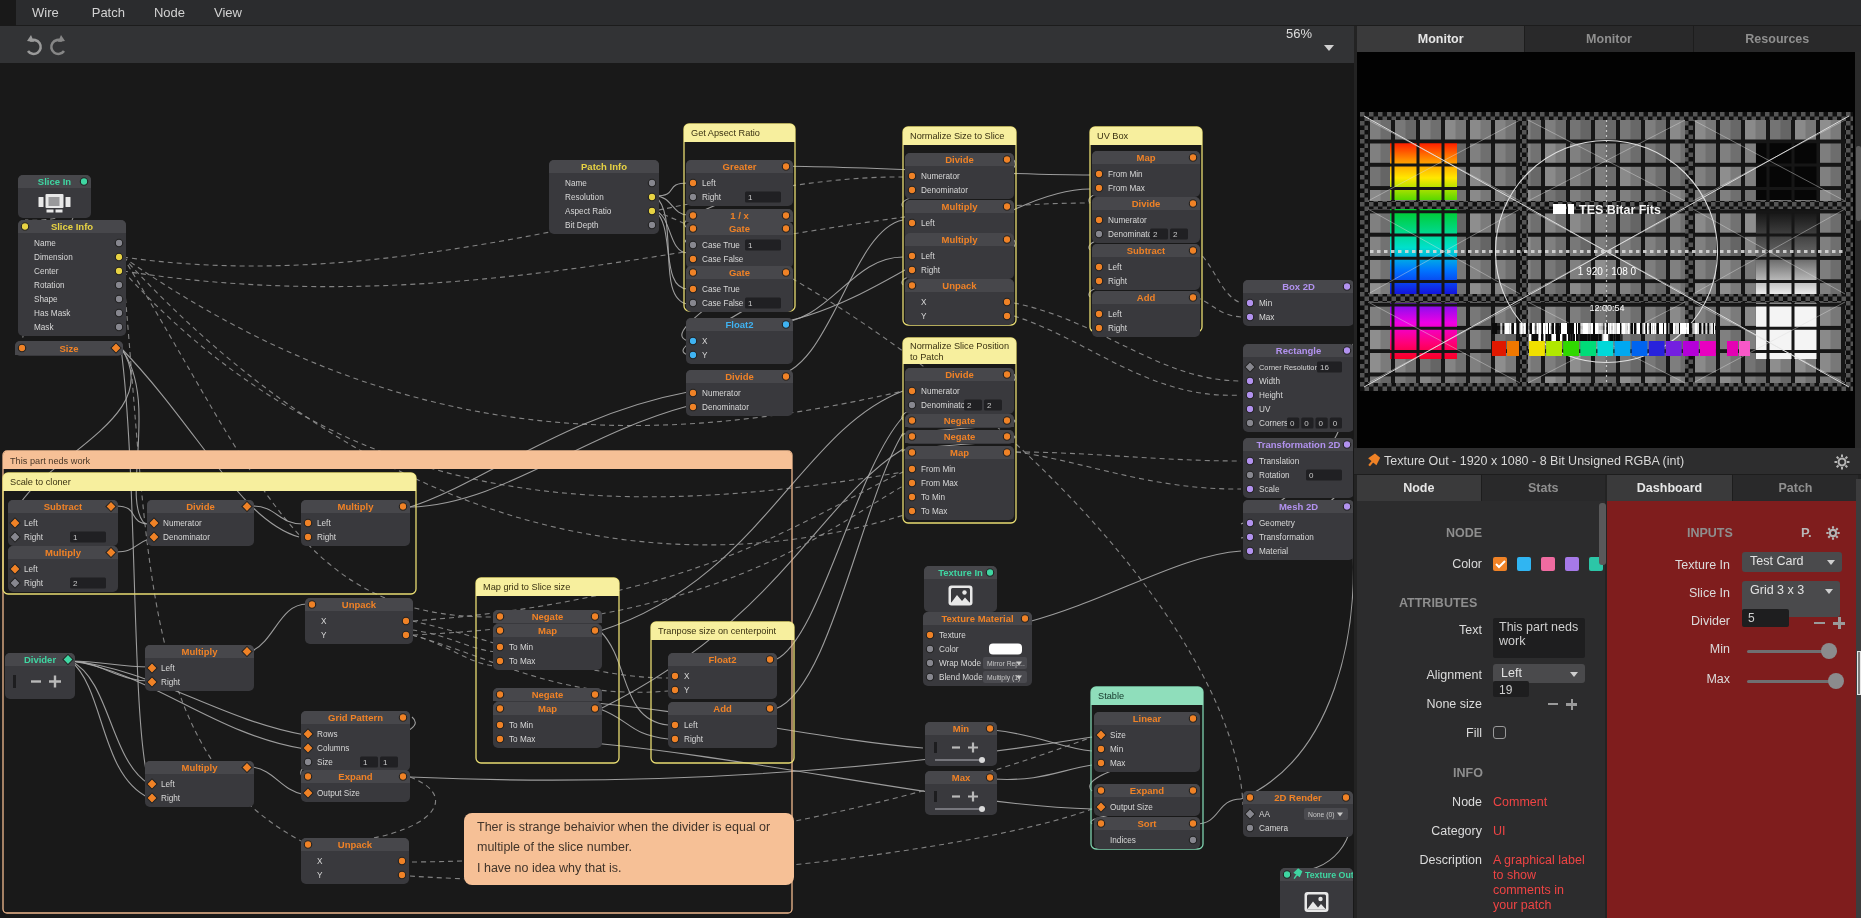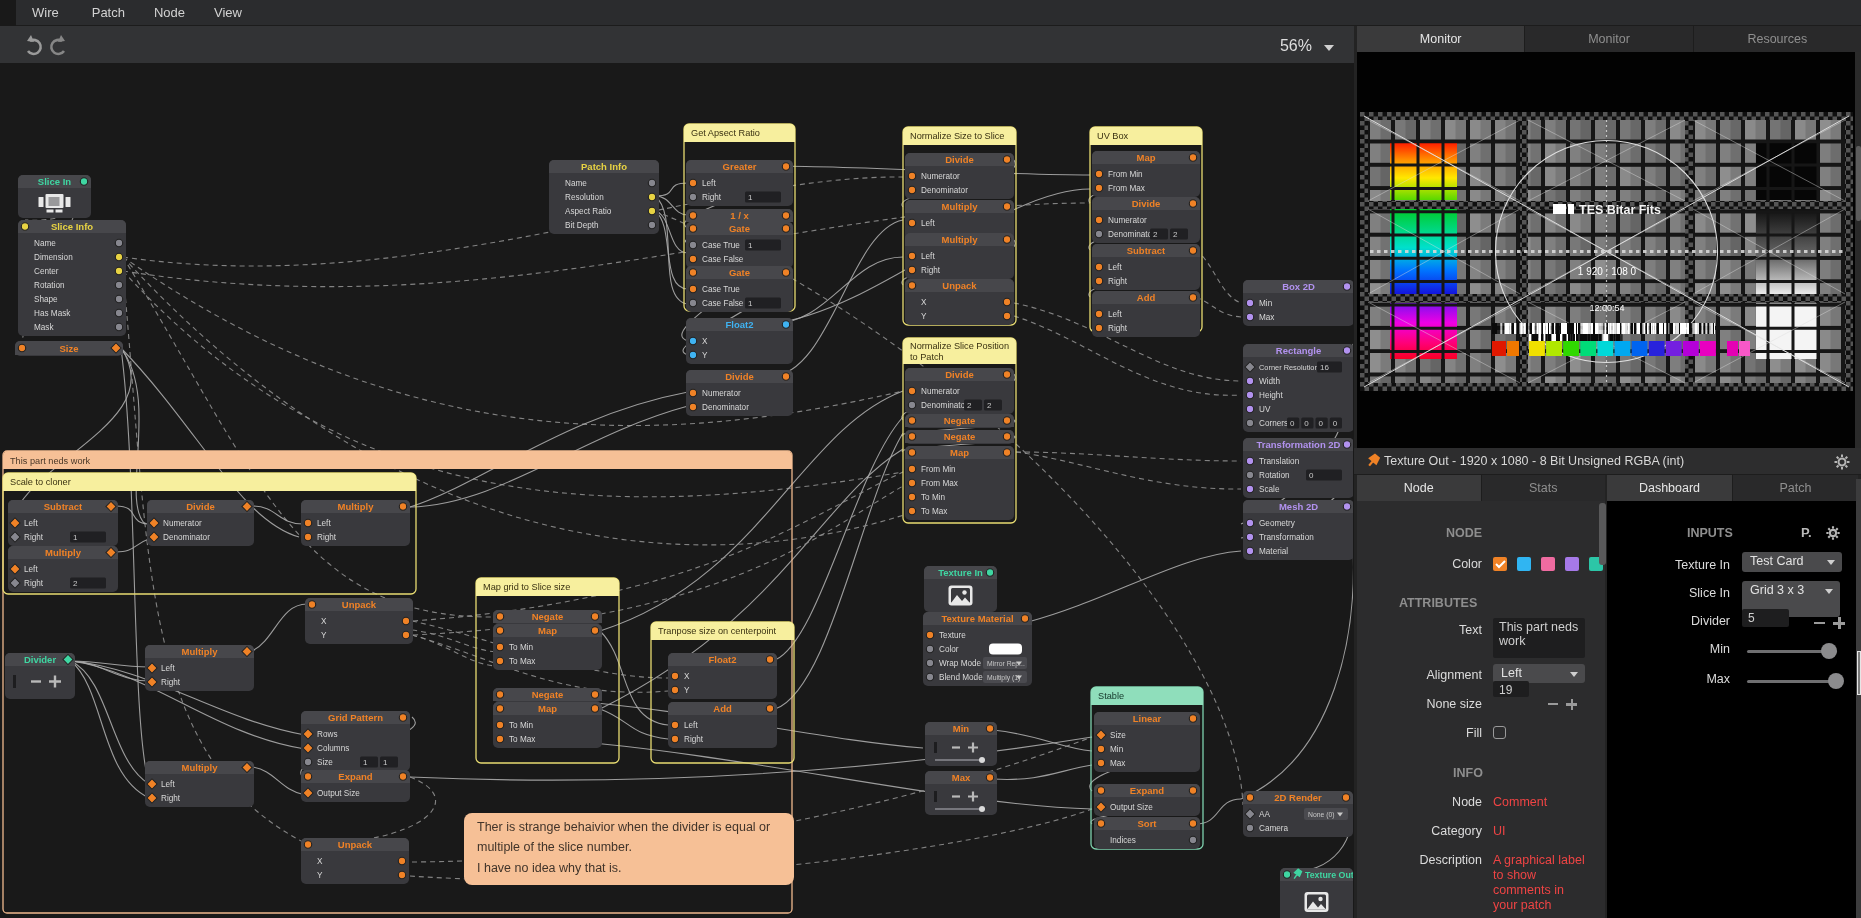--- a/index.html
+++ b/index.html
@@ -3,21 +3,21 @@
 * { margin:0; padding:0; box-sizing:border-box; }
 html,body { width:1861px; height:918px; overflow:hidden; background:#191919;
   font-family:"Liberation Sans", sans-serif; }
 .abs { position:absolute; }
 #menubar { left:16px; top:0; width:1861px; height:26px; background:#2b2c2e; z-index:30;
   border-bottom:1px solid #1c1c1c; color:#d2d2d2; font-size:13px; }
 #menubar span { display:inline-block; margin-top:5px; }
 #toolbar { left:0; top:26px; width:1354px; height:37px; background:#323335; z-index:30; }
 #rpanel { left:1354px; top:26px; width:507px; height:892px; background:#232323; z-index:20; }
 .tabs { display:flex; height:26px; }
-.tab { flex:1; background:#29292a; color:#8f8f8f; font-size:12.5px; font-weight:normal;
+.tab { flex:1; background:#29292a; color:#8f8f8f; font-size:12.5px; font-weight:bold;
   text-align:center; line-height:26px; border-right:1px solid #1d1d1d; }
 .tab.act { background:#3a3a3b; color:#e6e6e6; }
 #monitor { position:absolute; left:3px; top:26px; width:498px; height:396px; background:#020202; }
 #infobar { position:absolute; left:0px; top:422px; width:507px; height:27px; background:#2d2d2e;
   color:#d8d8d8; font-size:12.5px; line-height:27px; border-bottom:1px solid #1d1d1d;}
 #insp { position:absolute; left:0; top:449px; width:507px; height:443px; }
 .col { position:absolute; top:0; height:443px; }
 .sechead { color:#8e8e8e; font-weight:bold; font-size:12.5px; }
 .lbl { color:#dcdcdc; font-size:12.5px; text-align:right; position:absolute; }
 .val { color:#ef4444; font-size:12.5px; position:absolute; }
@@ -746,21 +746,21 @@
     <text x="477" y="872" font-size="12.5" fill="#41342a">I have no idea why that is.</text>
   </svg>
 <div id="menubar" class="abs"><span style="margin-left:16px">Wire</span><span style="margin-left:33px">Patch</span><span style="margin-left:29px">Node</span><span style="margin-left:29px">View</span></div>
 <div id="toolbar" class="abs">
   <svg width="120" height="37" style="position:absolute;left:0;top:0">
     <path d="M 30 15 a7 7 0 1 1 -2 10" stroke="#9a9a9a" stroke-width="2.6" fill="none"></path>
     <path d="M 31 9 l -4 6 l 7 1 z" fill="#9a9a9a"></path>
     <path d="M 62 15 a7 7 0 1 0 2 10" stroke="#868686" stroke-width="2.6" fill="none"></path>
     <path d="M 61 9 l 4 6 l -7 1 z" fill="#868686"></path>
   </svg>
-  <div style="position:absolute;right:42px;top:11px;color:#dedede;font-size:16px">56%</div>
+  <div style="position:absolute;right:42px;top:0;color:#dedede;font-size:13px">56%</div>
   <div style="position:absolute;right:20px;top:19px;border:5px solid transparent;border-top:6px solid #d0d0d0"></div>
 </div>
 <div id="rpanel" class="abs">
   <div class="tabs" style="margin-left:3px">
     <div class="tab act">Monitor</div>
       <div class="tab">Monitor</div>
       <div class="tab" style="border-right:none">Resources</div>
   </div>
   <div id="monitor"></div>
   <div id="infobar">
@@ -812,21 +812,21 @@
         <div class="lbl" style="right:123px;top:352px">Description</div>
         <div class="val" style="left:136px;top:352px;width:94px;line-height:15px">A graphical label to show comments in your patch</div>
         <div style="position:absolute;right:-1px;top:2px;width:7px;height:62px;background:#59595a;border-radius:3px"></div>
       </div>
     </div>
     <div class="col" style="left:253px;width:251px;background:#262627">
       <div class="tabs">
         <div class="tab act">Dashboard</div>
           <div class="tab" style="border-right:none">Patch</div>
       </div>
-      <div style="position:relative;height:417px;background:#000000">
+      <div style="position:relative;height:417px;background:#7f1d1d">
         <div class="sechead abs" style="left:80px;top:25px">INPUTS</div>
         <div style="position:absolute;left:194px;top:24px;color:#b8b8b8;font-size:13px;font-weight:bold">P.</div>
         <svg width="16" height="16" style="position:absolute;left:218px;top:24px" viewBox="0 0 18 18">
           <path d="M9 5.5 A3.5 3.5 0 1 0 9 12.5 A3.5 3.5 0 1 0 9 5.5 M9 1.5 V4 M9 14 V16.5 M1.5 9 H4 M14 9 H16.5 M3.7 3.7 L5.5 5.5 M12.5 12.5 L14.3 14.3 M14.3 3.7 L12.5 5.5 M5.5 12.5 L3.7 14.3" stroke="#b5b5b5" stroke-width="2.4" fill="none"></path>
           <circle cx="9" cy="9" r="1.8" fill="#2c2c2d"></circle>
         </svg>
         <div class="lbl" style="right:128px;top:57px;">Texture In</div>
         <div class="dd" style="left:135px;top:51px;width:100px;height:20px">Test Card</div>
         <div class="lbl" style="right:128px;top:85px">Slice In</div>
         <div class="dd" style="left:135px;top:80px;width:98px;height:36px">Grid 3 x 3</div>

